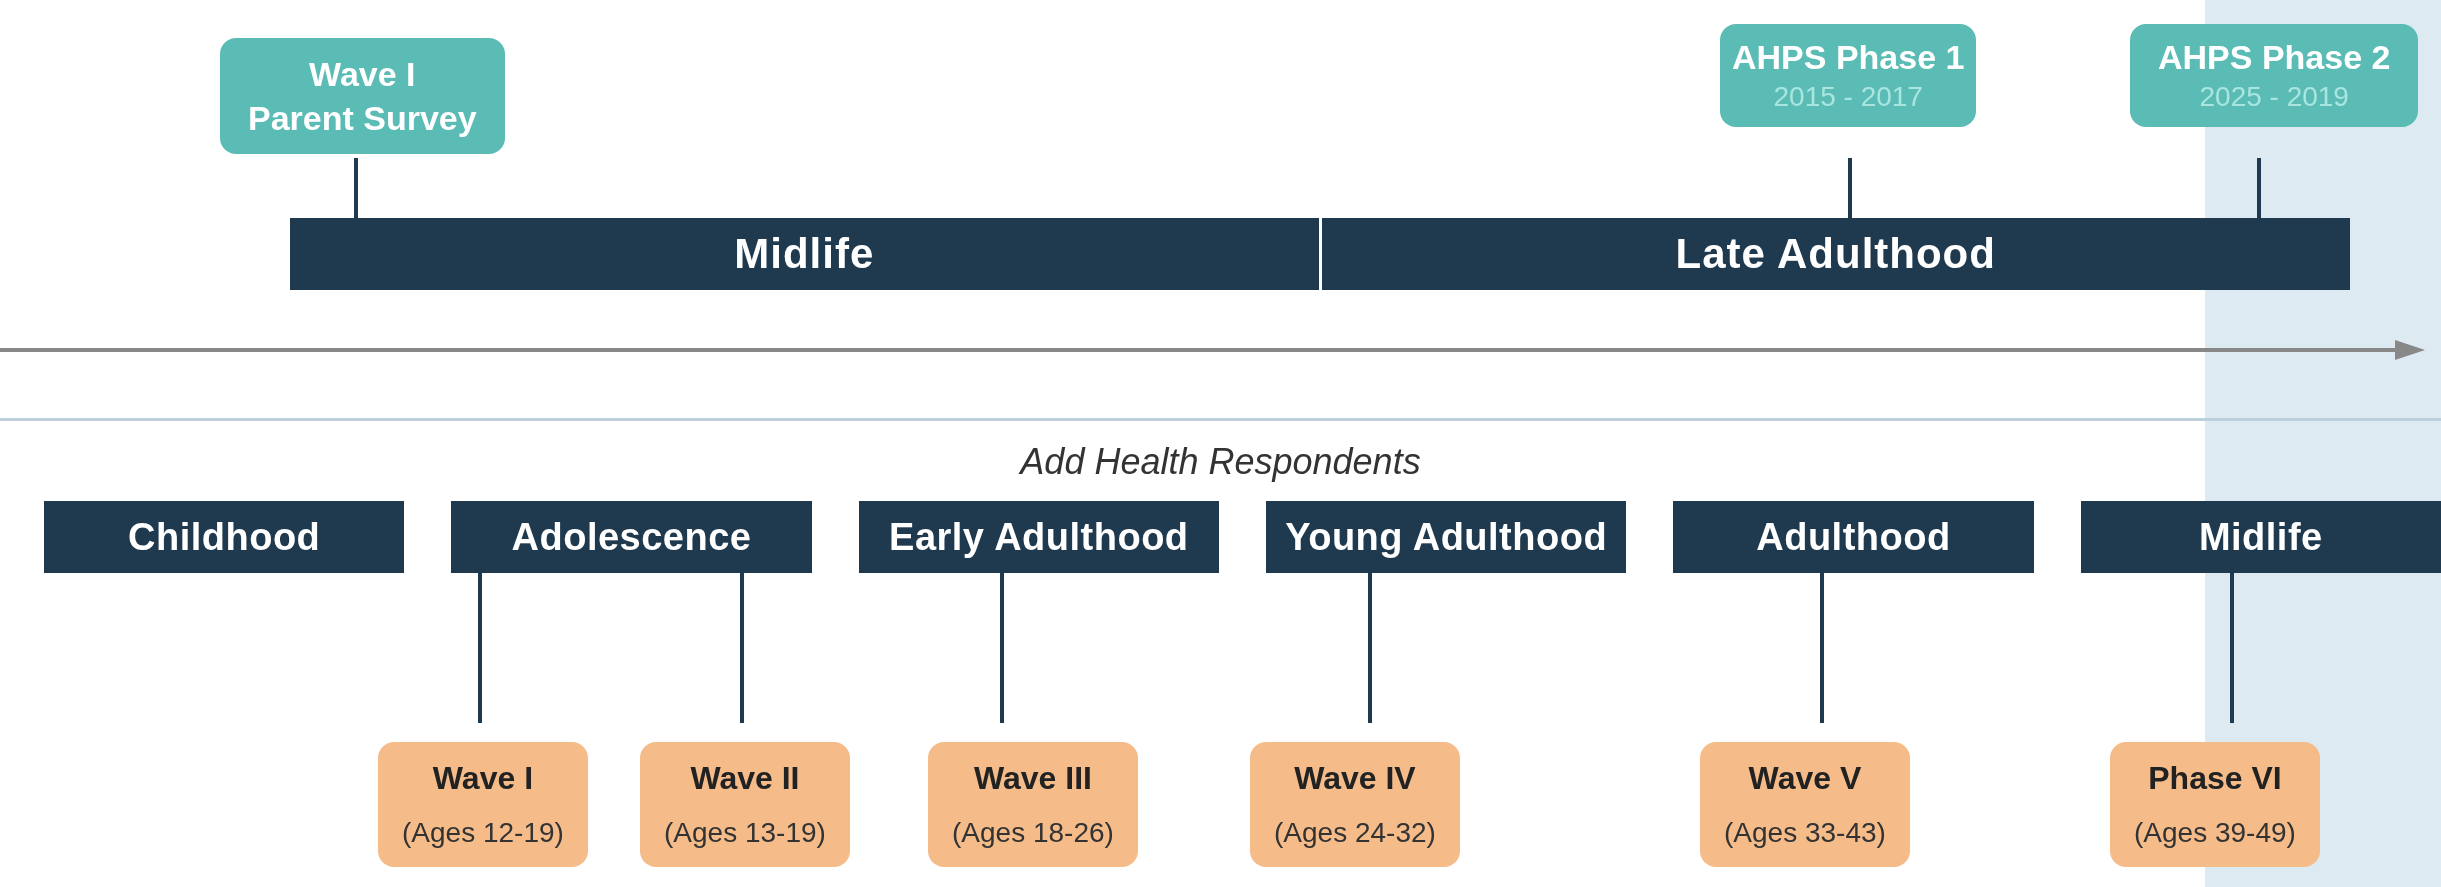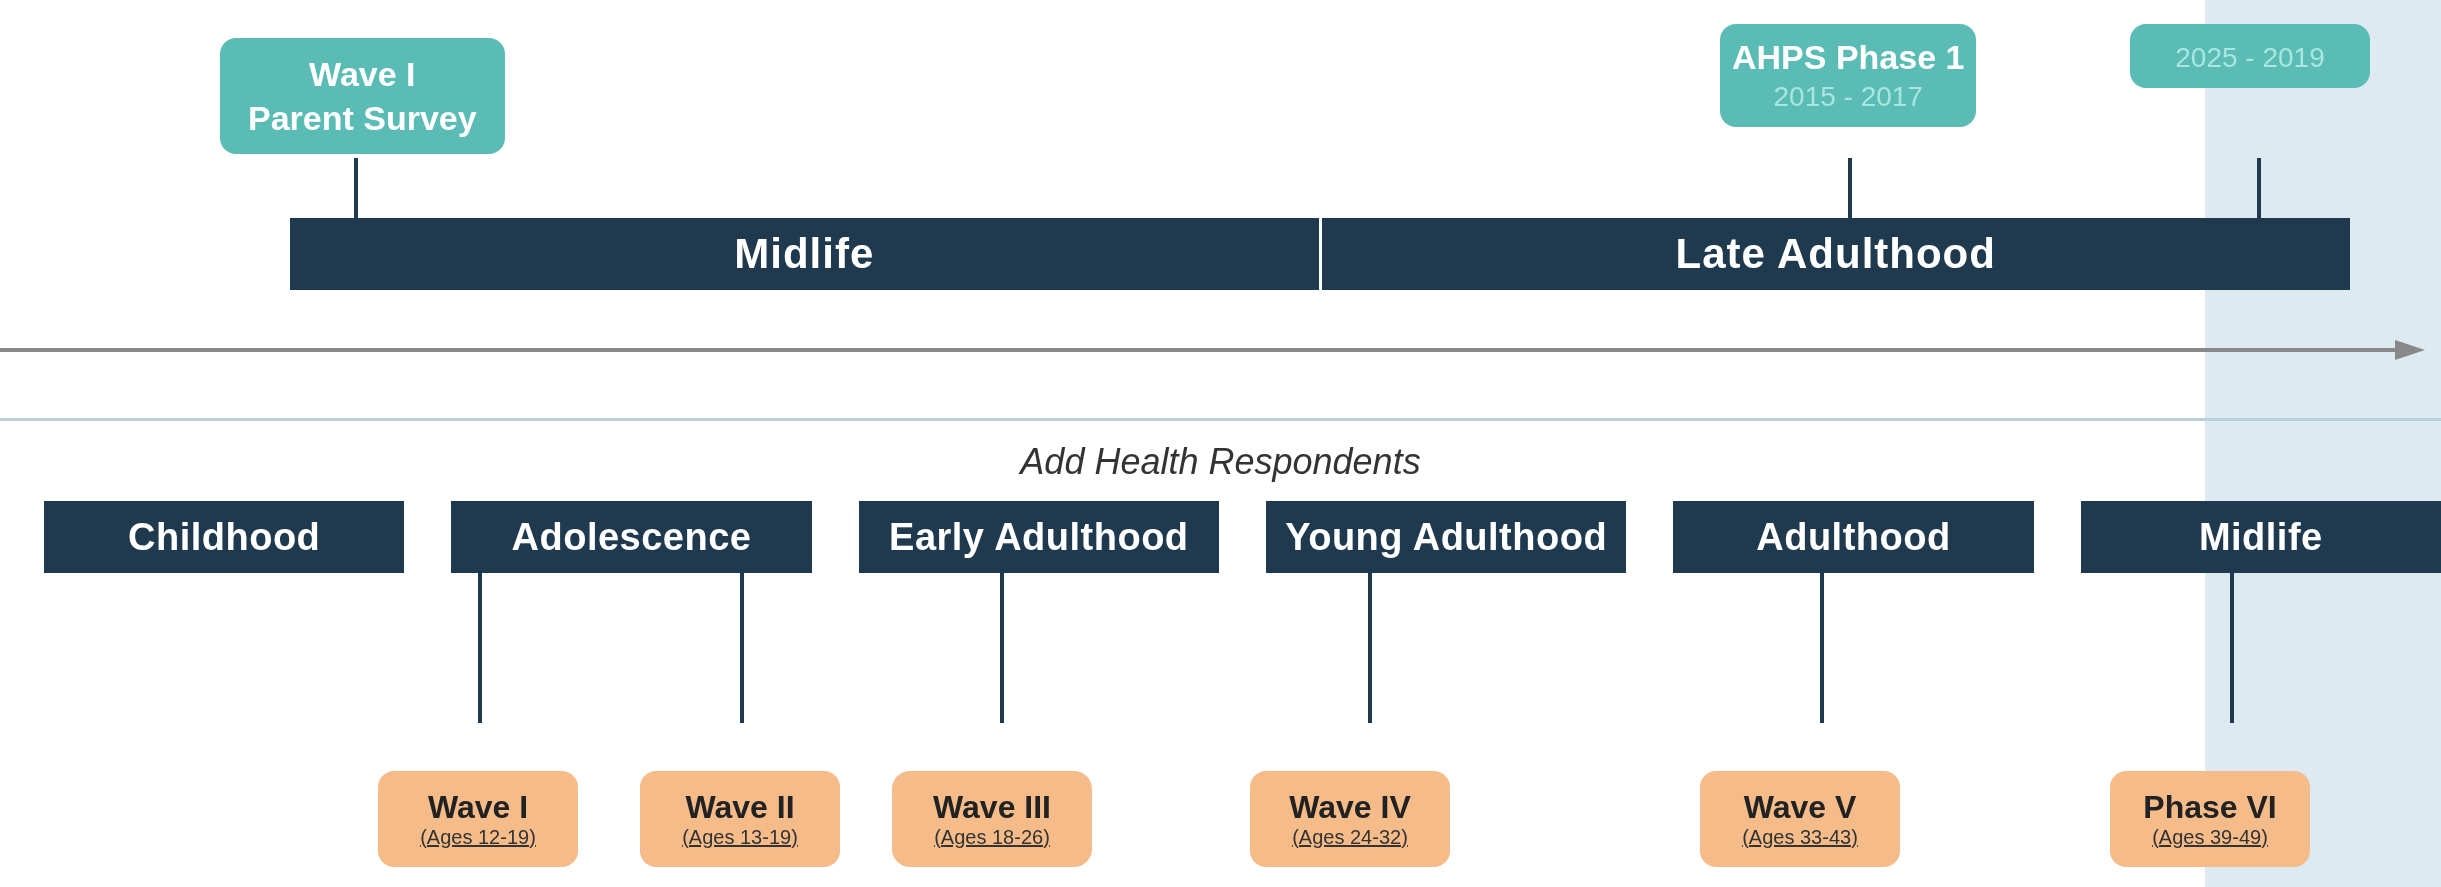--- a/index.html
+++ b/index.html
@@ -260,46 +260,45 @@
       text-align: center;
       min-width: 200px;
     }
     .wave-box .wave-title {
       font-size: 32px;
       font-weight: bold;
       color: #222;
       display: block;
     }
     .wave-box .wave-ages {
-      font-size: 20px;
+      font-size: 28px;
       color: #333;
       display: block;
-      margin-top: 0;
-      text-decoration: underline;
+      margin-top: 20px;
     }
 
     
     .stem-down {
       position: absolute;
       width: 4px;
       background: #1f3a4f;
     }
 
     
     
     .stem-w1 { top: 152px; left: 478px; height: 150px; }
     .box-w1 { left: 378px; }
 
     
     .stem-w2 { top: 152px; left: 740px; height: 150px; }
     .box-w2 { left: 640px; }
 
     
     .stem-w3 { top: 152px; left: 1000px; height: 150px; }
-    .box-w3 { left: 892px; border-radius: 18px; }
+    .box-w3 { left: 928px; }
 
     
     .stem-w4 { top: 152px; left: 1368px; height: 150px; }
     .box-w4 { left: 1250px; }
 
     
     .stem-w5 { top: 152px; left: 1820px; height: 150px; }
     .box-w5 { left: 1700px; }
 
     
@@ -322,20 +321,21 @@
     <div class="stem-parent"></div>
 
     <div class="ahps1-bubble">
       <span class="title">AHPS Phase 1</span>
       <span class="dates">2015 - 2017</span>
     </div>
 
     <div class="stem-ahps1"></div>
 
     <div class="ahps2-bubble">
+      <span class="title">AHPS Phase 2</span>
       <span class="dates">2025 - 2019</span>
     </div>
 
     <div class="stem-ahps2"></div>
 
     <div class="parents-bar">
       <div class="parents-bar-midlife">
         <span>Midlife</span>
       </div>
       <div class="parents-bar-late">

